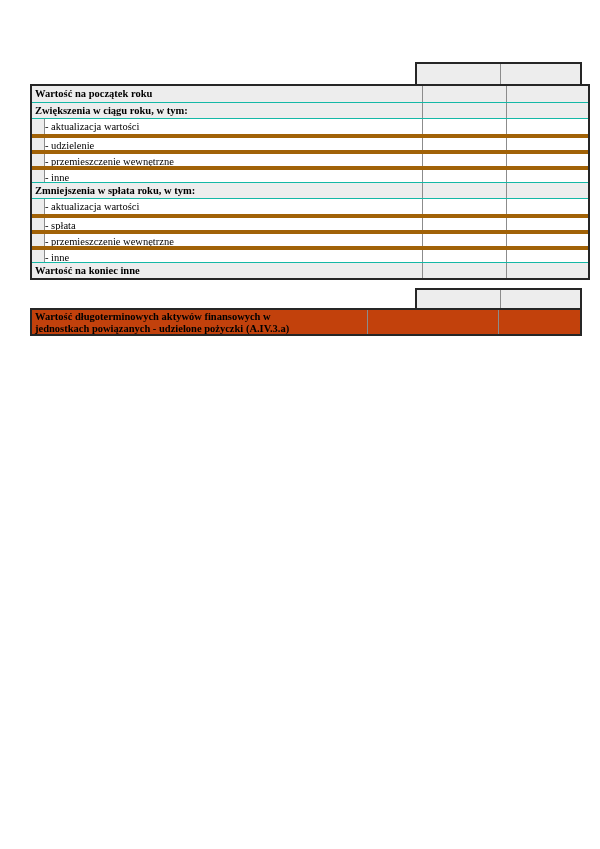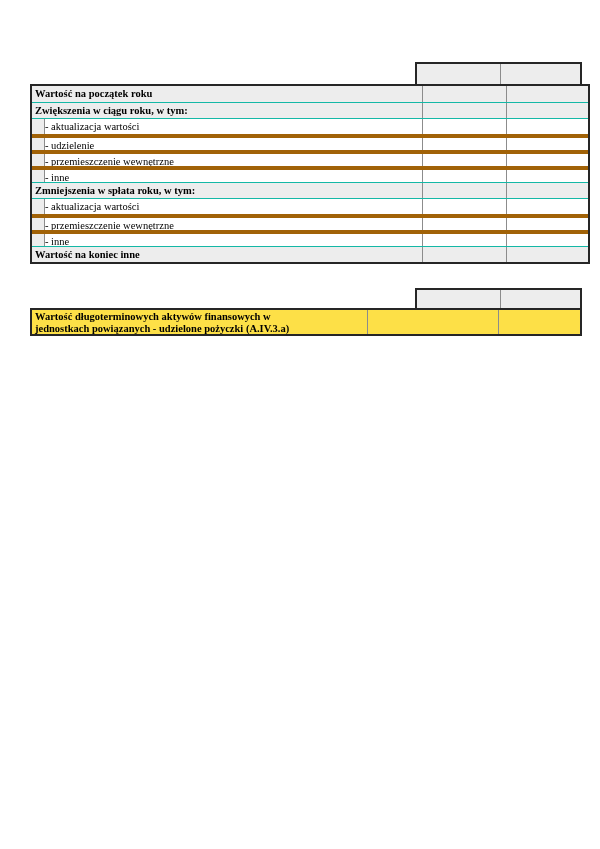--- a/index.html
+++ b/index.html
@@ -78,21 +78,21 @@
   .row.sub .cell.v1, .row.sub .cell.v2 { background: #ffffff; }
 
   
   .table2-row {
     position: absolute;
     left: 30px;
     top: 308px;
     width: 552px;
     height: 28px;
     display: flex;
-    background: #fde047;
+    background: #c2410c;
     border: 2px solid #262626;
     gap: 47px;
   }
   .t2-label {
     flex: 1;
     font-size: 10.5px;
     font-weight: bold;
     line-height: 12px;
     padding: 1px 6px 0 3px;
   }
@@ -158,20 +158,26 @@
       <div class="cell v2"></div>
     </div>
 
     <div class="row sub bt-dark">
       <div class="cell indent"></div>
       <div class="cell sublabel">- aktualizacja wartości</div>
       <div class="cell v1"></div>
       <div class="cell v2"></div>
     </div>
 
+    <div class="row sub bt-light">
+      <div class="cell indent"></div>
+      <div class="cell sublabel">- spłata</div>
+      <div class="cell v1"></div>
+      <div class="cell v2"></div>
+    </div>
 
     <div class="row sub bt-light">
       <div class="cell indent"></div>
       <div class="cell sublabel">- przemieszczenie wewnętrzne</div>
       <div class="cell v1"></div>
       <div class="cell v2"></div>
     </div>
 
     <div class="row sub bt-light">
       <div class="cell indent"></div>

